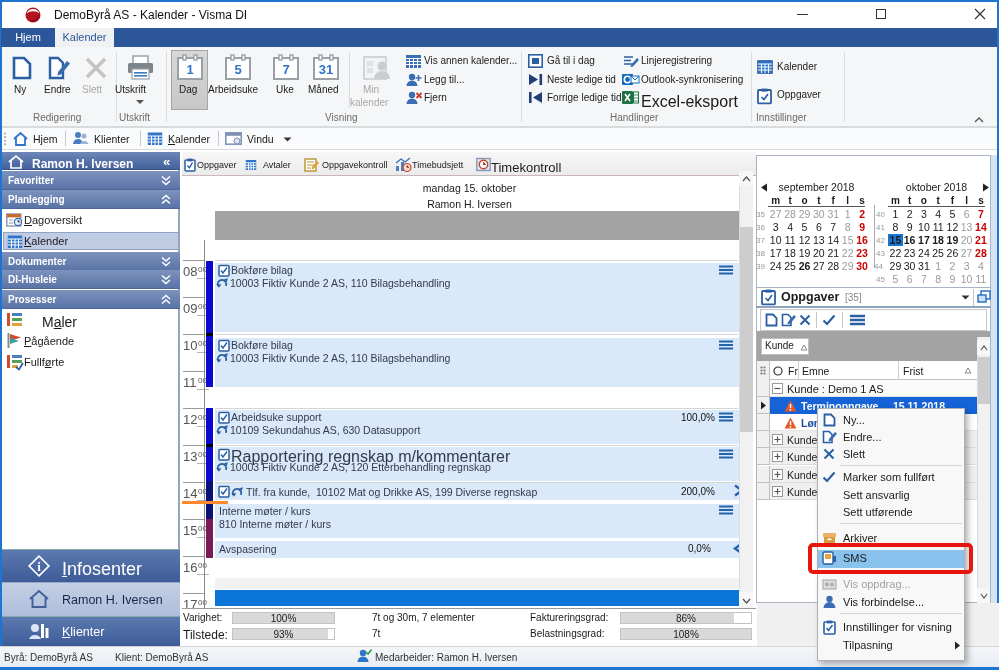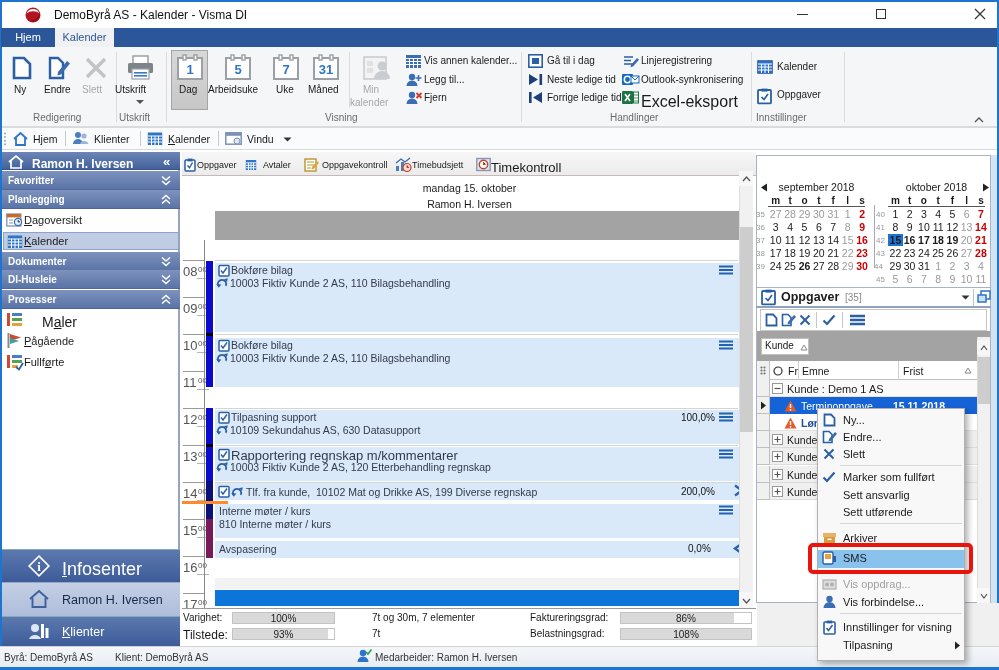--- a/index.html
+++ b/index.html
@@ -415,37 +415,37 @@
 <div class="ab" style="left:215px;top:409px;width:529px;height:35px;background:#d9e9fa;border-top:1px solid #fff"></div>
 <svg style="left:218px;top:411px" width="12" height="13">
 <rect x="1" y="1.5" width="10" height="10.5" rx="1" fill="#fff" stroke="#2b5fa3" stroke-width="1.5"></rect>
 <path d="M3 6.5 L5 9 L9 3.5" stroke="#2b5fa3" stroke-width="1.4" fill="none"></path>
   </svg>
 <svg style="left:216px;top:424px" width="13" height="12">
 <path d="M2.2 8.8 A4.2 4.2 0 1 1 9.8 8.8" fill="none" stroke="#2b5fa3" stroke-width="1.7"></path>
 <path d="M0.3 7 L2.8 10.8 L5.3 7.4 Z" fill="#2b5fa3"></path>
 <path d="M8 2.2 L11.8 1.2 L11 5 Z" fill="#2b5fa3"></path>
   </svg>
-<div class="tx" style="left:231px;top:411px;font-size:10.5px;color:#333a4a">Tilpasning support</div>
+<div class="tx" style="left:231px;top:411px;font-size:10.5px;color:#333a4a">Arbeidsuke support</div>
 <div class="tx" style="left:230px;top:424px;font-size:10.5px;color:#333a4a">10109 Sekundahus AS, 630 Datasupport</div>
 <div class="tx" style="left:681px;top:412px;font-size:10px;color:#111">100,0%</div>
 <svg style="left:719px;top:412px" width="14" height="10">
     <path d="M0 1.5 H14 M0 5 H14 M0 8.5 H14" stroke="#2464ae" stroke-width="2.2"></path>
   </svg>
 <div class="ab" style="left:215px;top:446px;width:529px;height:35px;background:#d9e9fa;border-top:1px solid #fff"></div>
 <svg style="left:218px;top:448px" width="12" height="13">
 <rect x="1" y="1.5" width="10" height="10.5" rx="1" fill="#fff" stroke="#2b5fa3" stroke-width="1.5"></rect>
 <path d="M3 6.5 L5 9 L9 3.5" stroke="#2b5fa3" stroke-width="1.4" fill="none"></path>
   </svg>
 <svg style="left:216px;top:461px" width="13" height="12">
 <path d="M2.2 8.8 A4.2 4.2 0 1 1 9.8 8.8" fill="none" stroke="#2b5fa3" stroke-width="1.7"></path>
 <path d="M0.3 7 L2.8 10.8 L5.3 7.4 Z" fill="#2b5fa3"></path>
 <path d="M8 2.2 L11.8 1.2 L11 5 Z" fill="#2b5fa3"></path>
   </svg>
-<div class="tx" style="left:231px;top:448px;font-size:13px;color:#333a4a">Rapportering regnskap m/kommentarer</div>
+<div class="tx" style="left:231px;top:448px;font-size:16px;color:#333a4a">Rapportering regnskap m/kommentarer</div>
 <div class="tx" style="left:230px;top:461px;font-size:10.5px;color:#333a4a">10003 Fiktiv Kunde 2 AS, 120 Etterbehandling regnskap</div>
 <svg style="left:719px;top:449px" width="14" height="10">
     <path d="M0 1.5 H14 M0 5 H14 M0 8.5 H14" stroke="#2464ae" stroke-width="2.2"></path>
   </svg>
 <div class="ab" style="left:215px;top:483px;width:529px;height:17px;background:#d9e9fa"></div>
 <svg style="left:218px;top:485px" width="12" height="13">
 <rect x="1" y="1.5" width="10" height="10.5" rx="1" fill="#fff" stroke="#2b5fa3" stroke-width="1.5"></rect>
 <path d="M3 6.5 L5 9 L9 3.5" stroke="#2b5fa3" stroke-width="1.4" fill="none"></path>
   </svg>
 <svg style="left:231px;top:486px" width="13" height="12">
@@ -672,21 +672,21 @@
 <div class="ab" style="left:770px;top:397px;width:220px;height:17px;background:#1563d6"></div>
 <div class="ab" style="left:757px;top:397px;width:13px;height:17px;background:#f0f0f0;border-right:1px solid #c0c0c0;border-bottom:1px solid #c0c0c0"></div>
 <svg style="left:760px;top:401px" width="7" height="9">
     <path d="M1 0.5 L6 4.5 L1 8.5 Z" fill="#222"></path>
   </svg>
 <svg style="left:784px;top:400px" width="13" height="12">
     <path d="M6.5 0.5 L12.5 11.5 H0.5 Z" fill="#e05a2b"></path>
     <path d="M6.5 4 V8" stroke="#fff" stroke-width="1.4"></path>
     <circle cx="6.5" cy="9.8" r="0.9" fill="#fff"></circle>
   </svg>
-<div class="tx" style="left:801px;top:400px;color:#fff;font-weight:normal;font-size:10.5px">Terminoppgave</div>
+<div class="tx" style="left:801px;top:400px;color:#fff;font-weight:bold;font-size:10.5px">Terminoppgave</div>
 <div class="tx" style="left:893px;top:400px;color:#fff;font-weight:bold;font-size:10.5px">15.11.2018</div>
 <div class="ab" style="left:770px;top:414px;width:220px;height:17px;background:#fff;border-bottom:1px solid #e4e4e4"></div>
 <div class="ab" style="left:757px;top:414px;width:13px;height:17px;background:#f0f0f0;border-right:1px solid #c0c0c0;border-bottom:1px solid #c0c0c0"></div>
 <svg style="left:784px;top:417px" width="13" height="12">
     <path d="M6.5 0.5 L12.5 11.5 H0.5 Z" fill="#e05a2b"></path>
     <path d="M6.5 4 V8" stroke="#fff" stroke-width="1.4"></path>
     <circle cx="6.5" cy="9.8" r="0.9" fill="#fff"></circle>
   </svg>
 <div class="tx" style="left:801px;top:417px;color:#1a4f9e;font-weight:bold;font-size:10.5px">Lønnskjøring</div>
 <div class="ab" style="left:770px;top:431px;width:220px;height:17px;background:#efefef;border-bottom:1px solid #dcdcdc"></div>

